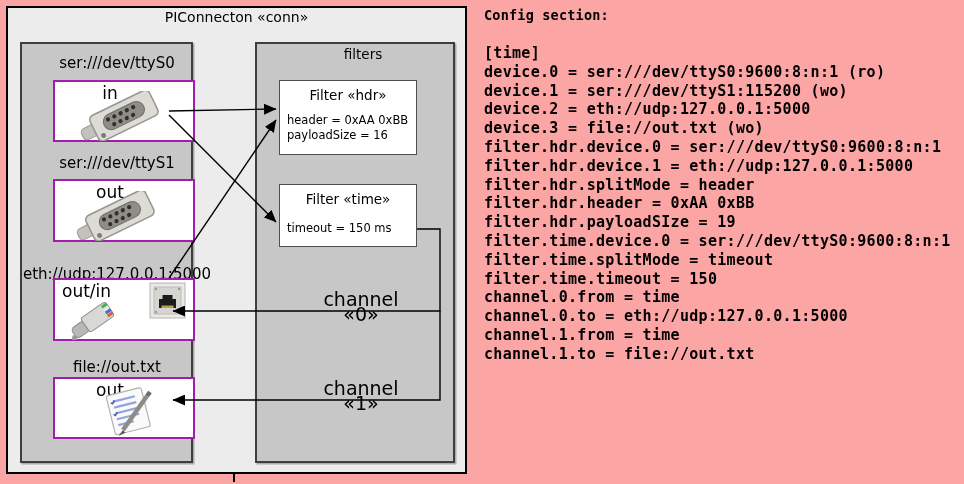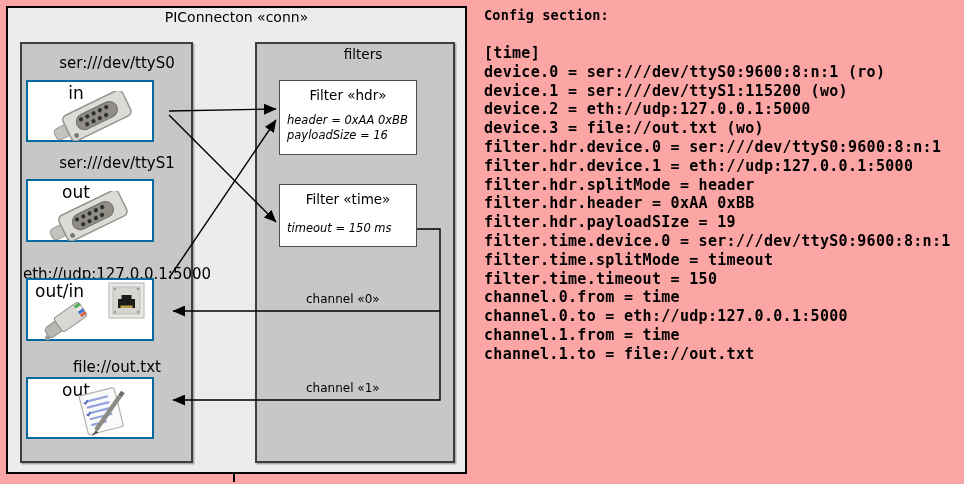--- a/index.html
+++ b/index.html
@@ -15,37 +15,37 @@
   
   .group{position:absolute;box-sizing:border-box;background:#c7c7c7;border:2px solid #3e3e3e;
          box-shadow:1.5px 1.5px 0 rgba(0,0,0,.28);}
   .group.devices{left:20px;top:42px;width:173px;height:421px;}
   .group.filters{left:255px;top:42px;width:200px;height:421px;}
   .filters-title{position:absolute;left:255px;top:46px;width:216px;text-align:center;
                  font-size:13.5px;line-height:16px;}
 
   
   .dev-label{position:absolute;left:20px;width:194px;text-align:center;font-size:15px;line-height:15px;}
-  .dev-box{position:absolute;left:26px;width:128px;box-sizing:border-box;background:#fff;
-           border:2px solid #0369a1;}
+  .dev-box{position:absolute;left:53px;width:142px;box-sizing:border-box;background:#fff;
+           border:2px solid #a21caf;}
   .dir{position:absolute;top:1px;left:0;width:100%;text-align:center;font-size:17px;
        margin-left:-14px;line-height:20px;}
   .dir.left{margin-left:0;left:7px;width:auto;text-align:left;}
   .icon{position:absolute;}
 
   
   .filter-box{position:absolute;left:279px;width:138px;box-sizing:border-box;background:#fff;
               border:1.5px solid #4f4f4f;}
   .filter-title{text-align:center;font-size:13.5px;margin-top:6px;line-height:16px;}
-  .filter-attrs{font-size:11.5px;line-height:14.5px;margin:10px 0 0 7px;font-style:italic;}
+  .filter-attrs{font-size:11.5px;line-height:14.5px;margin:10px 0 0 7px;}
   .filter-box.time .filter-attrs{margin-top:14px;}
 
   
-  .channel-label{position:absolute;left:306px;width:110px;text-align:left;
-                 font-size:12px;line-height:15px;}
+  .channel-label{position:absolute;left:306px;width:110px;text-align:center;
+                 font-size:19px;line-height:15px;}
 
   
   .overlay{position:absolute;left:0;top:0;width:964px;height:484px;pointer-events:none;}
 
   
   .config{position:absolute;left:484px;top:0;width:480px;
           font-family:"DejaVu Sans Mono", monospace;font-weight:bold;}
   .config-heading{position:absolute;left:0;top:7px;font-size:13.5px;letter-spacing:.2px;white-space:pre;}
   .config-lines{position:absolute;left:0;top:44px;}
   .config-line{font-size:15px;line-height:18.8px;letter-spacing:.3px;white-space:pre;}

